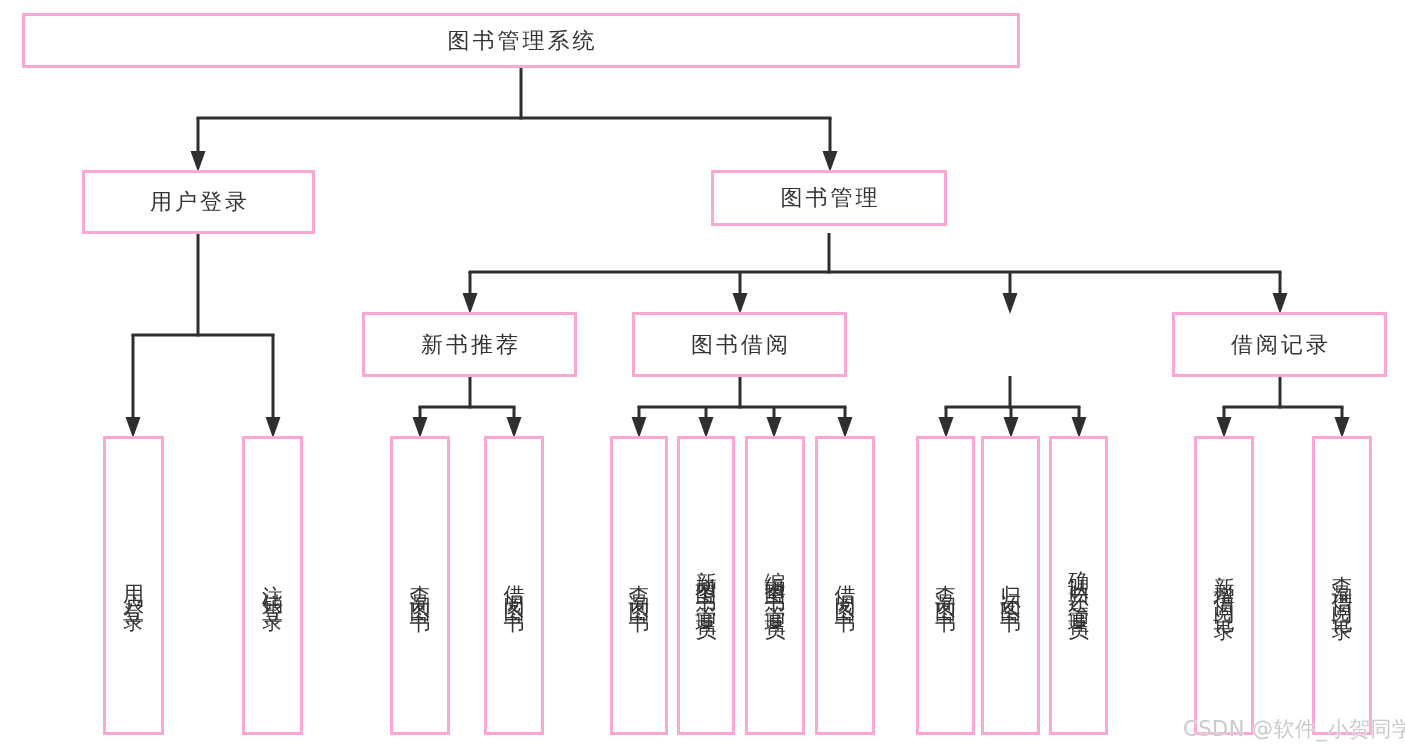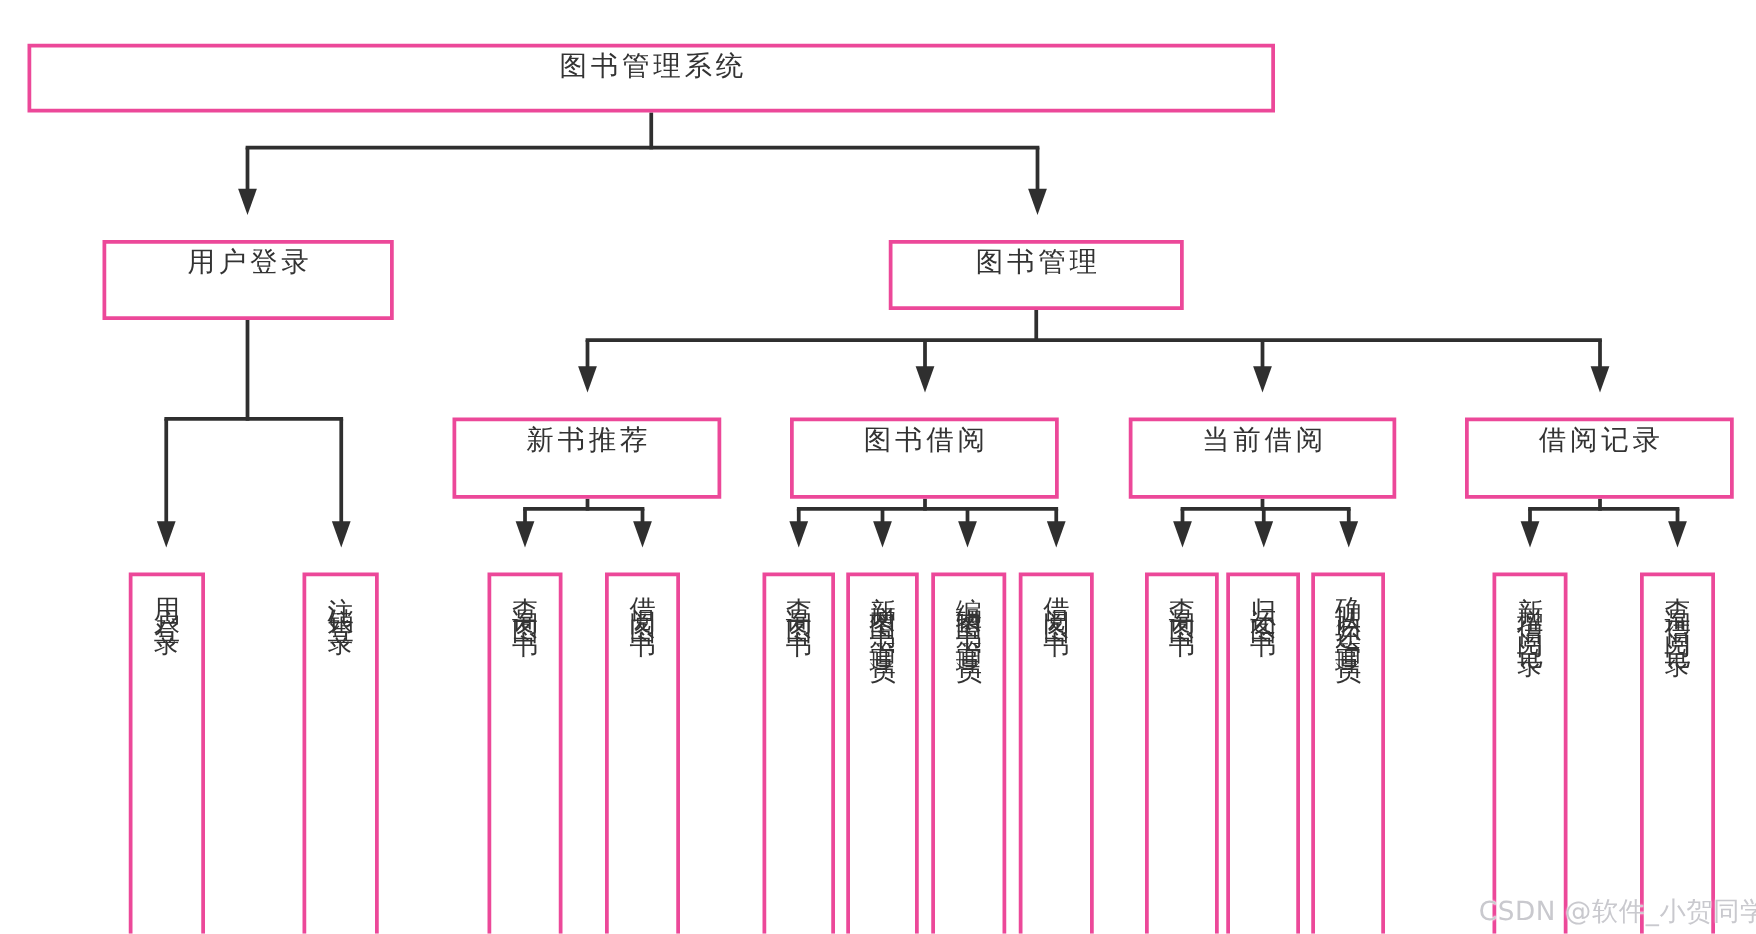--- a/index.html
+++ b/index.html
@@ -9,26 +9,25 @@
     background:#ffffff;
     font-family:"DejaVu Sans","Liberation Sans",sans-serif;
     overflow:hidden;
   }
   #connectors{position:absolute;left:0;top:0;width:1405px;height:747px;}
   #connectors path{stroke:#2f2f2f;stroke-width:3;fill:none;}
   #connectors polygon{fill:#2f2f2f;stroke:none;}
   .box{
     position:absolute;
     background:#ffffff;
-    border:3px solid #ec4899;
+    border:3px solid #f9a8d4;
     box-sizing:border-box;
-    display:flex;align-items:flex-start;justify-content:center;
+    display:flex;align-items:center;justify-content:center;
     color:#333333;
     z-index:2;
-    margin-top:22px;
   }
   .h-label{
     font-size:22px;
     letter-spacing:3px;
     text-indent:3px;
     white-space:nowrap;
     color:#333333;
   }
   .v-label{
     writing-mode:vertical-rl;
@@ -119,23 +118,20 @@
   <div class="box" style="left:711px;top:170px;width:236px;height:56px;">
     <span class="h-label">图书管理</span>
   </div>
 
   <div class="box" style="left:362px;top:312px;width:215px;height:65px;">
     <span class="h-label">新书推荐</span>
   </div>
   <div class="box" style="left:632px;top:312px;width:215px;height:65px;">
     <span class="h-label">图书借阅</span>
   </div>
-  <div class="box" style="left:903px;top:312px;width:214px;height:65px;">
-    <span class="h-label">当前借阅</span>
-  </div>
   <div class="box" style="left:1172px;top:312px;width:215px;height:65px;">
     <span class="h-label">借阅记录</span>
   </div>
 
   <div class="box" style="left:103px;top:436px;width:61px;height:299px;">
     <span class="v-label">用户登录</span>
   </div>
   <div class="box" style="left:242px;top:436px;width:61px;height:299px;">
     <span class="v-label">注销登录</span>
   </div>

